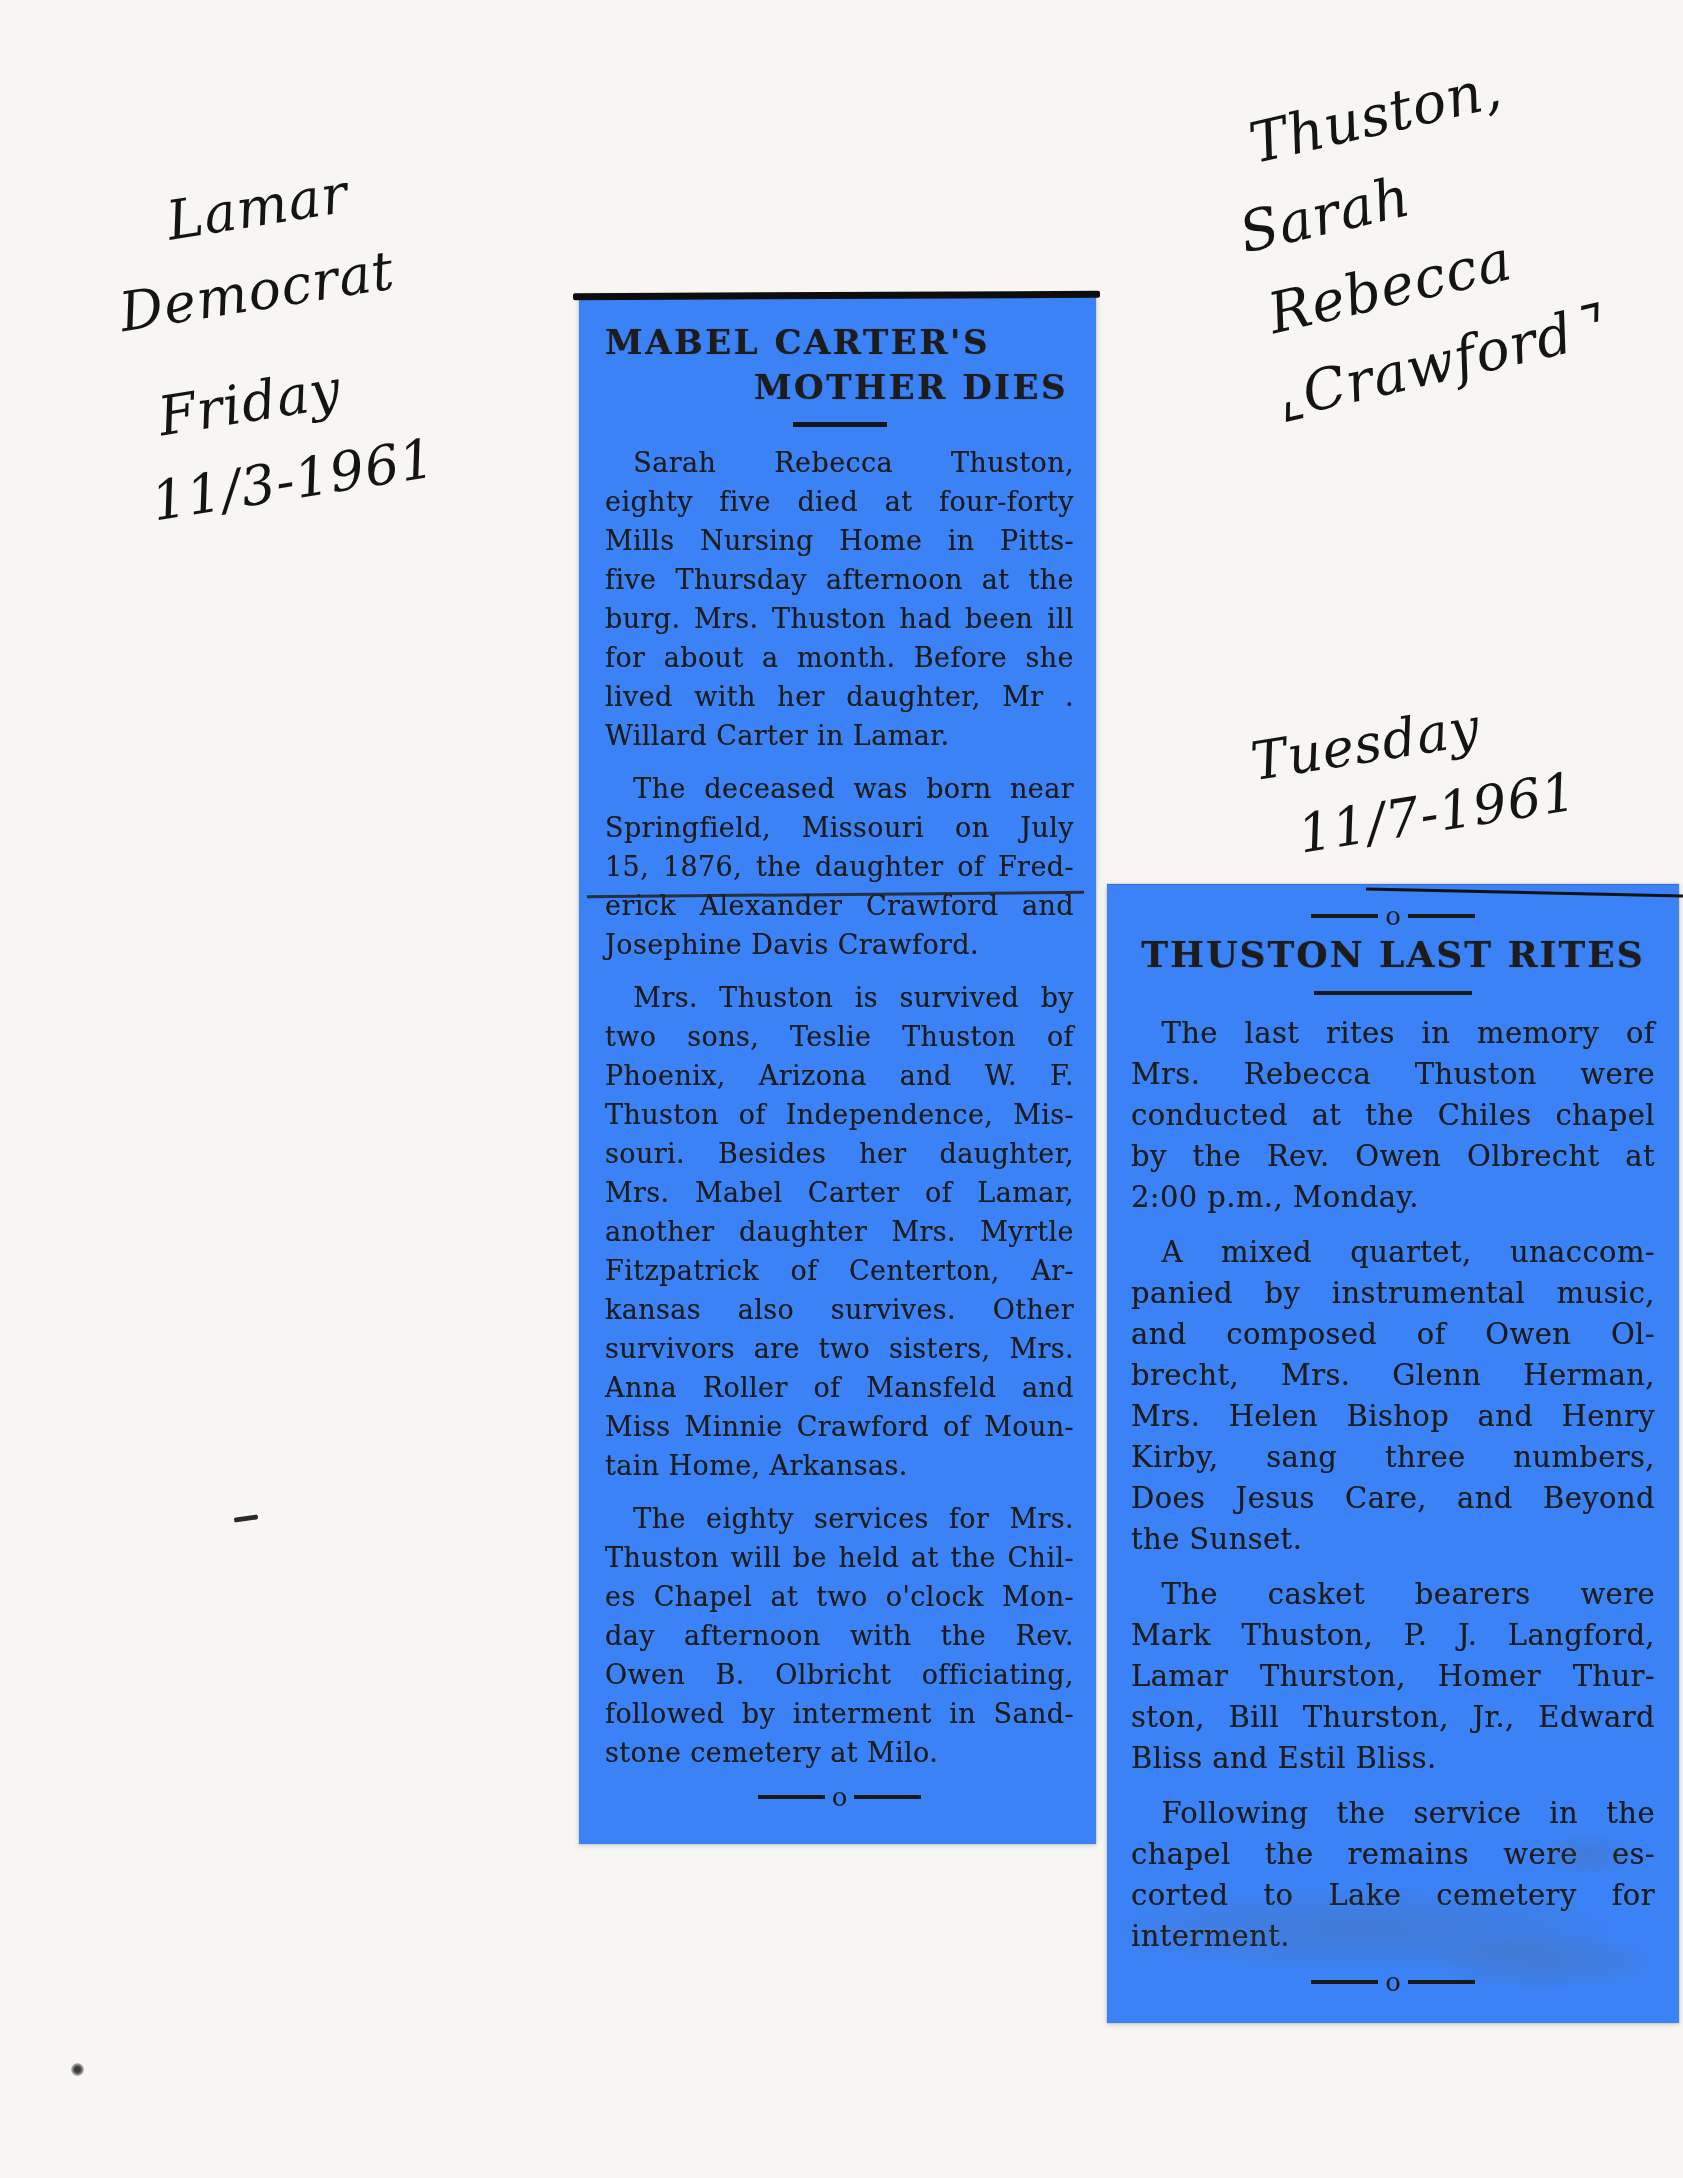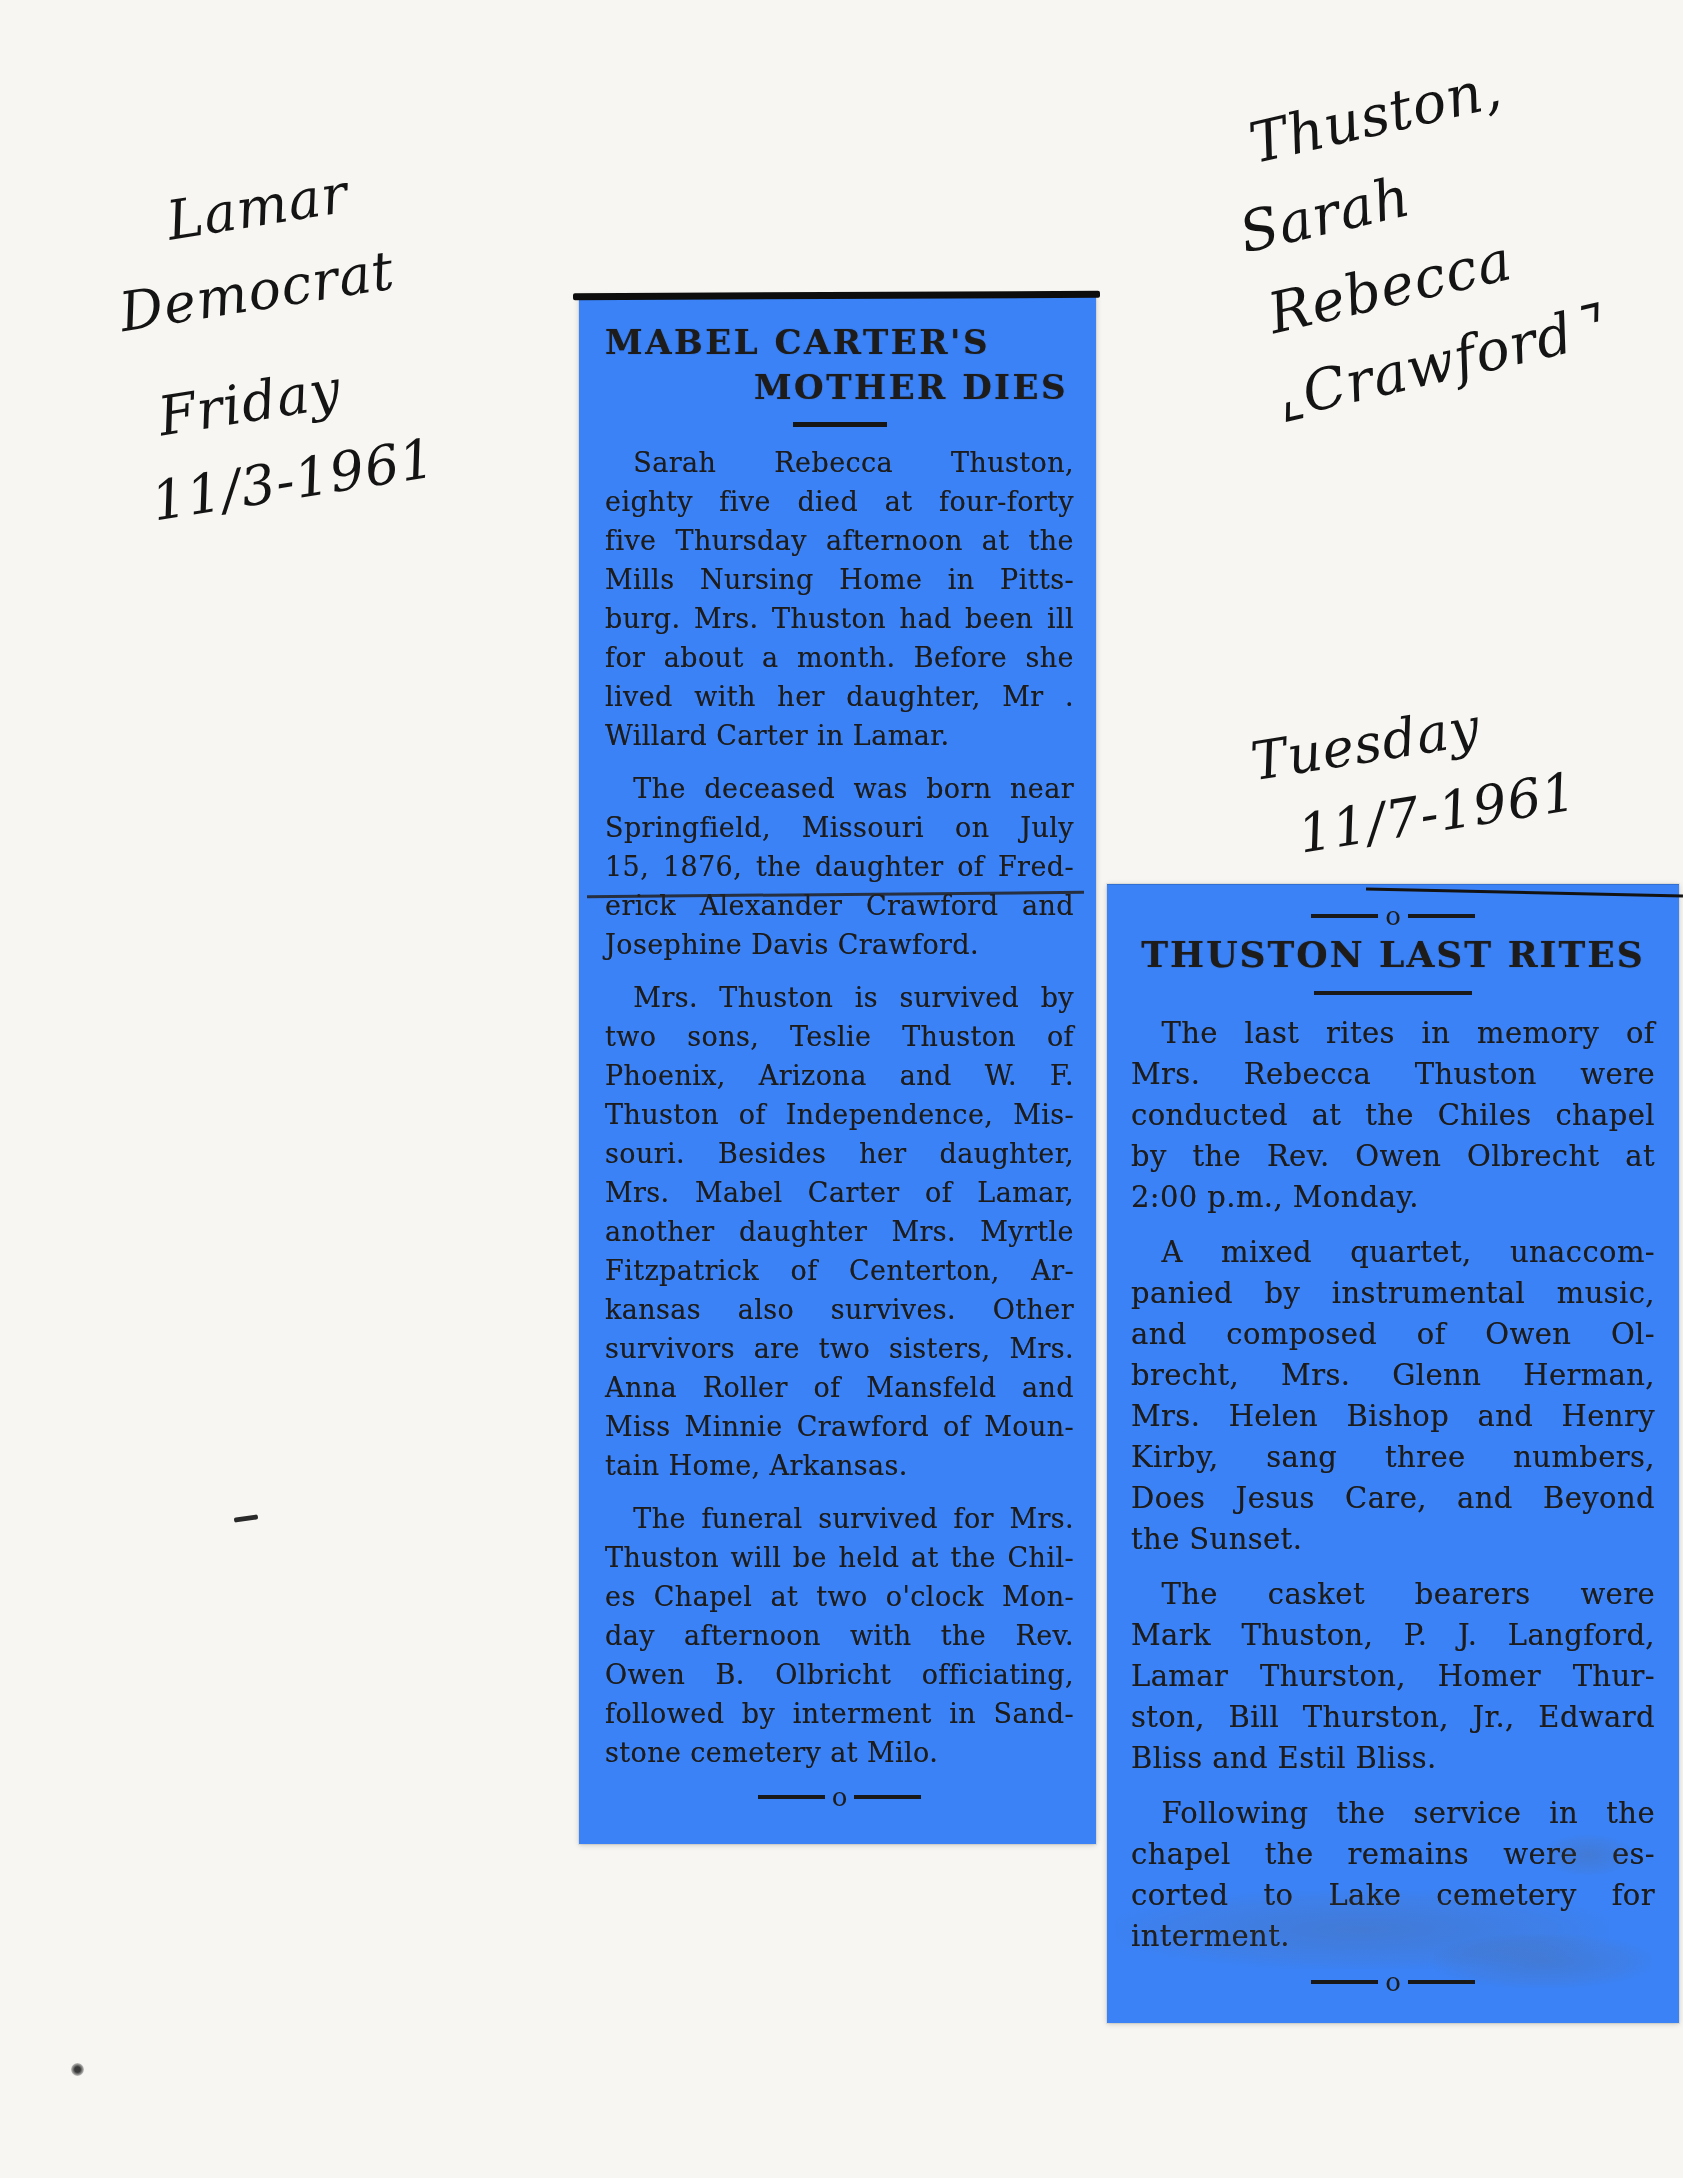--- a/index.html
+++ b/index.html
@@ -104,22 +104,22 @@
   <article class="clipping clip-left">
     <div class="torn-edge"></div>
     <h2 class="hl hl1">MABEL CARTER'S</h2>
     <h2 class="hl hl2">MOTHER DIES</h2>
     <div class="hl-divider"></div>
 
     <div class="para">
 
     <div class="line">Sarah Rebecca Thuston,</div>
         <div class="line">eighty five died at four-forty</div>
+        <div class="line">Mills Nursing Home in Pitts-</div>
         <div class="line">five Thursday afternoon at the</div>
-        <div class="line">Mills Nursing Home in Pitts-</div>
         <div class="line">burg. Mrs. Thuston had been ill</div>
         <div class="line">for about a month. Before she</div>
         <div class="line">lived with her daughter, Mr .</div>
         <div class="line">Willard Carter in Lamar.</div>
       </div>
     <div class="para">
 
     <div class="line">The deceased was born near</div>
         <div class="line">Springfield, Missouri on July</div>
         <div class="line">15, 1876, the daughter of Fred-</div>
@@ -137,21 +137,21 @@
         <div class="line">another daughter Mrs. Myrtle</div>
         <div class="line">Fitzpatrick of Centerton, Ar-</div>
         <div class="line">kansas also survives. Other</div>
         <div class="line">survivors are two sisters, Mrs.</div>
         <div class="line">Anna Roller of Mansfeld and</div>
         <div class="line">Miss Minnie Crawford of Moun-</div>
         <div class="line">tain Home, Arkansas.</div>
       </div>
     <div class="para">
 
-    <div class="line">The funeral survived for Mrs.</div>
+    <div class="line">The eighty services for Mrs.</div>
         <div class="line">Thuston will be held at the Chil-</div>
         <div class="line">es Chapel at two o'clock Mon-</div>
         <div class="line">day afternoon with the Rev.</div>
         <div class="line">Owen B. Olbricht officiating,</div>
         <div class="line">followed by interment in Sand-</div>
         <div class="line">stone cemetery at Milo.</div>
       </div>
 
     <div class="o-mark end-mark">
       <span class="bar"></span>

